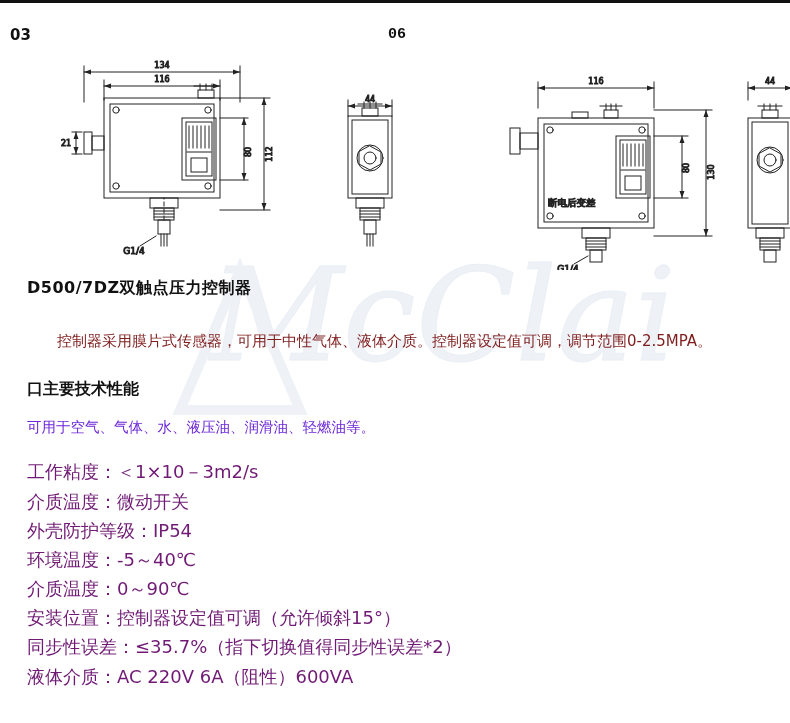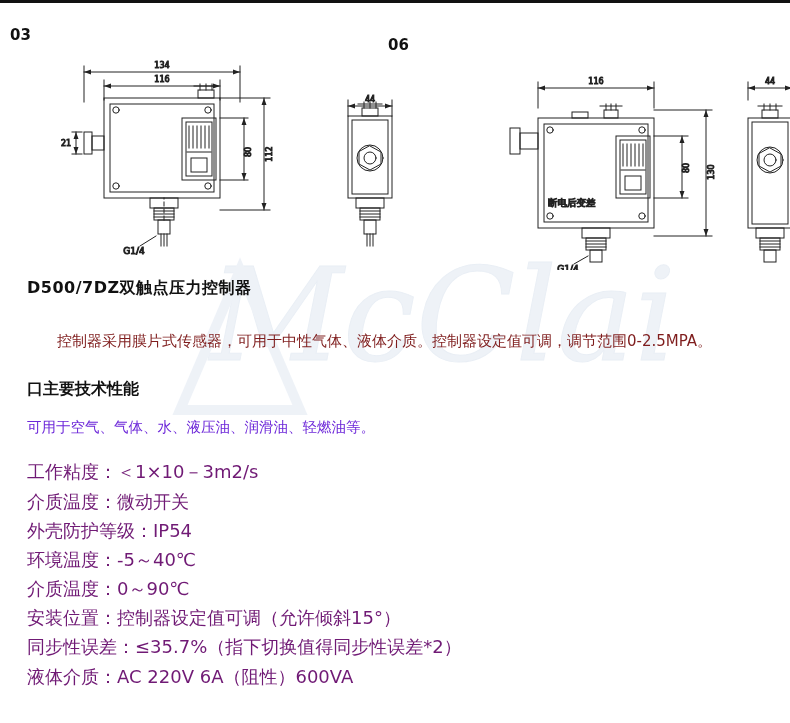--- a/index.html
+++ b/index.html
@@ -12,21 +12,21 @@
     overflow:hidden;
   }
   
   .top-rule{
     position:absolute;left:0;top:0;width:790px;height:3px;background:#111;
   }
   .fig-label{
     position:absolute;font-size:15px;font-weight:bold;color:#111;
   }
   #lbl03{left:10px;top:26px;}
-  #lbl06{left:388px;top:36px;}
+  #lbl06{left:388px;top:26px;font-family:Liberation Mono, monospace;}
 
   
   .watermark{
     position:absolute;left:150px;top:210px;
     width:520px;height:230px;
     pointer-events:none;
     opacity:.30;
     z-index:5;
   }
   .watermark svg{width:100%;height:100%;}

